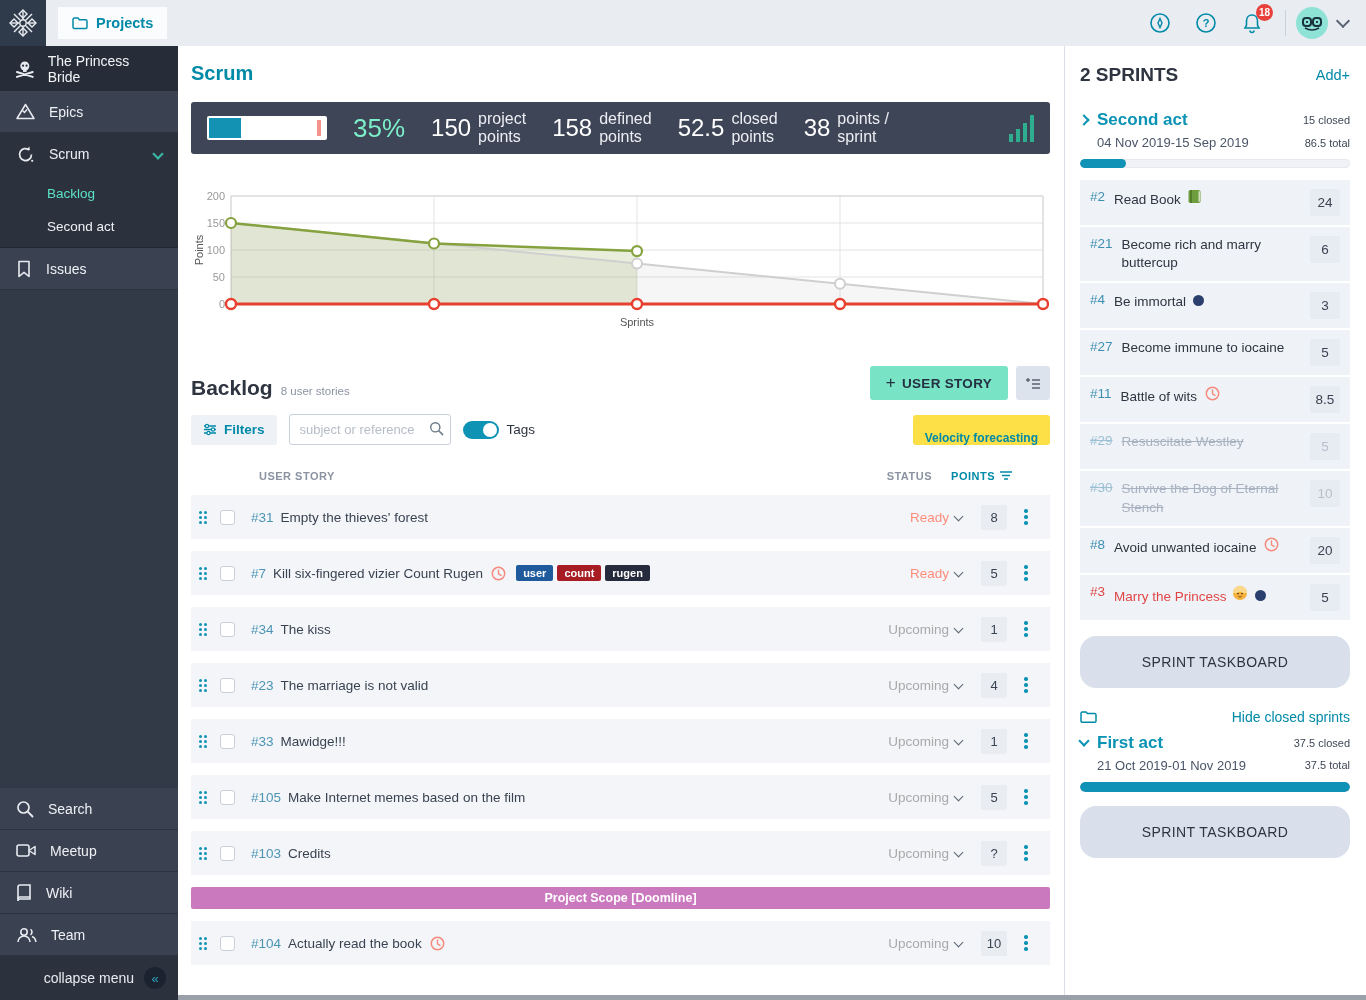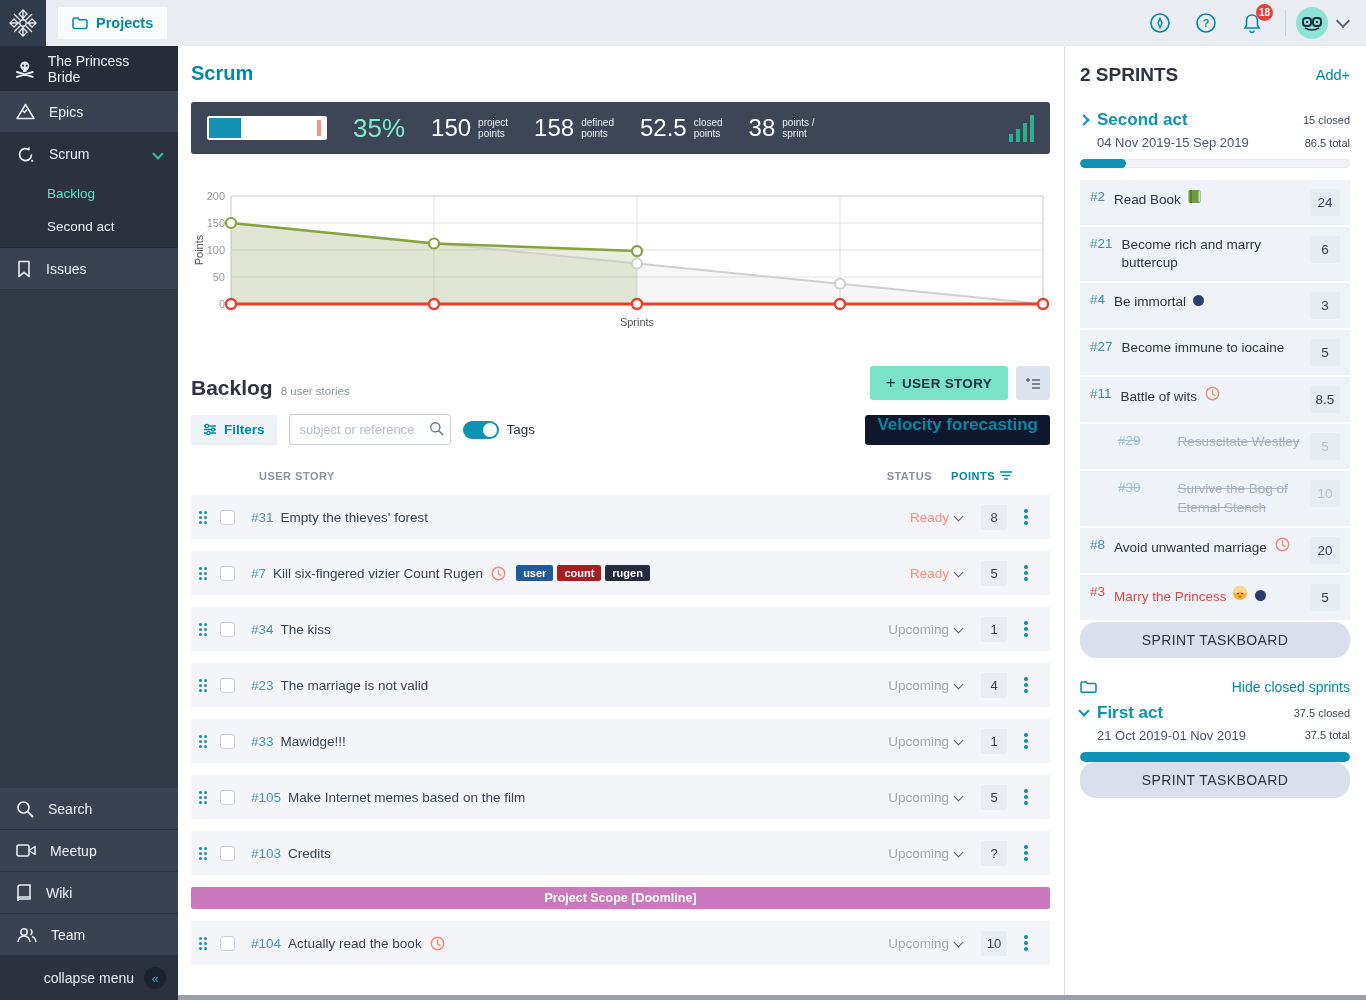--- a/index.html
+++ b/index.html
@@ -46,21 +46,21 @@
   .page-title { color:#008aa8; font-size:20px; font-weight:700; margin-top:2px; }
 
   .stats-bar { margin-top:17px; height:52px; background:#3e4557; border-radius:3px; display:flex; align-items:center;
     padding:0 16px; gap:26px; color:#fff; }
   .mini-progress { width:120px; height:24px; background:#fff; border-radius:2px; position:relative; padding:2px; flex:none; }
   .mini-progress .fill { height:100%; background:#1392b4; }
   .mini-progress .marker { position:absolute; top:4px; width:4px; height:16px; background:#f5928c; }
   .stat-pct { font-size:26px; color:#7ceec9; }
   .stat { display:flex; align-items:center; gap:7px; }
   .stat .num { font-size:24px; font-weight:400; }
-  .stat .lbl { font-size:10px; line-height:1.15; color:#eceef3; }
+  .stat .lbl { font-size:16px; line-height:1.15; color:#eceef3; }
   .spark { margin-left:auto; display:flex; align-items:flex-end; gap:3px; height:28px; }
   .spark div { width:4px; background:#2fae8f; }
 
   .chart-wrap { margin-top:32px; }
 
   .backlog-head { margin-top:26px; display:flex; align-items:flex-end; }
   .backlog-title { font-size:21px; font-weight:700; color:#2e3440; }
   .backlog-count { font-size:11.5px; color:#8d93a0; margin-left:8px; margin-bottom:3px; }
   .head-actions { margin-left:auto; display:flex; gap:8px; align-items:center; }
   .us-btn { height:34px; padding:0 16px; background:#78e3c5; border:none; border-radius:3px; color:#233142;
@@ -74,22 +74,22 @@
     font-size:13.5px; font-weight:700; display:flex; align-items:center; gap:7px; cursor:pointer;
     font-family:"Liberation Sans", sans-serif; }
   .search-box { position:relative; }
   .search-box input { width:162px; height:31px; border:1px solid #c9d0da; border-radius:3px; padding:0 28px 0 10px;
     font-size:13px; color:#3a4352; font-family:"Liberation Sans", sans-serif; }
   .search-box input::placeholder { color:#b7bdc8; }
   .search-box svg { position:absolute; right:7px; top:7px; }
   .toggle { width:36px; height:18px; background:#0f93b5; border-radius:9px; position:relative; cursor:pointer; flex:none; }
   .toggle .knob { position:absolute; right:2px; top:2px; width:14px; height:14px; border-radius:50%; background:#fff; }
   .toggle-label { font-size:13.5px; color:#2e3440; margin-left:-4px; }
-  .velocity { margin-left:auto; height:30px; padding:0 12px; background:#0f172a; border:none; border-radius:3px;
-    color:#008aa8; font-size:17px; font-weight:700; display:flex; align-items:flex-start; cursor:pointer;
+  .velocity { margin-left:auto; height:30px; padding:0 12px; background:#fde047; border:none; border-radius:3px;
+    color:#008aa8; font-size:12px; font-weight:700; display:flex; align-items:flex-end; cursor:pointer;
     font-family:"Liberation Sans", sans-serif; }
 
   .table-head { margin-top:25px; display:flex; align-items:center; font-size:11px; font-weight:700;
     letter-spacing:.5px; color:#8b93a2; padding:0 10px 0 8px; }
   .th-story { margin-left:60px; }
   .th-status { margin-left:auto; width:120px; text-align:right; }
   .th-points { width:66px; margin-left:14px; color:#008aa8; display:flex; align-items:center; justify-content:flex-end; gap:5px; cursor:pointer; }
   .th-gap-end { width:28px; }
 
   .rows { margin-top:13px; }
@@ -131,25 +131,25 @@
   .sprint-total { margin-left:auto; font-size:11px; color:#3f4756; }
   .sprint-progress { margin-top:9px; height:9px; background:#f0f2f6; border-radius:5px; overflow:hidden;
     box-shadow:inset 0 0 0 1px #e7eaf0; }
   .sprint-progress .fill { height:100%; background:#1092b6; border-radius:5px; }
   .sprint-items { margin-top:12px; }
   .sp-item { background:#eff3f8; margin-bottom:2px; padding:9px 10px; display:flex; align-items:flex-start; cursor:pointer; }
   .sp-ref { color:#3f8fb3; font-size:13.5px; margin-right:9px; white-space:nowrap; }
   .sp-title { color:#2e3440; font-size:13.5px; flex:1; line-height:1.35; }
   .sp-points { margin-left:8px; min-width:30px; height:27px; background:#e7ebf2; border-radius:2px; display:flex;
     align-items:center; justify-content:center; font-size:13.5px; color:#3a4352; padding:0 5px; }
-  .sp-item.closed .sp-ref, .sp-item.closed .sp-title { color:#a9b2c0; text-decoration:line-through;margin-left:28px; }
+  .sp-item.closed .sp-ref, .sp-item.closed .sp-title { color:#a9b2c0; text-decoration:line-through; }
   .sp-item.closed .sp-ref { color:#9cc0d3; }
   .sp-item.closed .sp-points { color:#b9c0cc; }
   .sp-item.blocked .sp-ref, .sp-item.blocked .sp-title { color:#e04646; }
-  .taskboard-btn { width:100%; height:36px; background:#d9e0eb; border:none; border-radius:16px;
+  .taskboard-btn { margin-top:14px; width:100%; height:52px; background:#d9e0eb; border:none; border-radius:16px;
     color:#2e3440; font-size:14px; letter-spacing:.4px; cursor:pointer; font-family:"Liberation Sans", sans-serif; }
   .hide-closed { margin:21px 0 4px; display:flex; align-items:center; justify-content:space-between; gap:8px;
     color:#008aa8; font-size:14px; cursor:pointer; }
   .dot-icon { width:11px; height:11px; border-radius:50%; background:#2b3f6e; display:inline-block; margin-left:7px; flex:none; margin-top:3px; }
   .book-icon { display:inline-block; margin-left:6px; flex:none; }
   .bride-icon { display:inline-block; margin-left:5px; flex:none; margin-top:1px; }
 
   .bottom-strip { position:absolute; left:178px; right:0; bottom:0; height:5px; background:#9aa0a8; }
 </style>
 </head>
@@ -670,21 +670,21 @@
             <span class="sp-title"><span>Resuscitate Westley</span></span>
             <span class="sp-points">5</span>
           </div>
           <div class="sp-item closed">
             <span class="sp-ref">#30</span>
             <span class="sp-title"><span>Survive the Bog of Eternal Stench</span></span>
             <span class="sp-points">10</span>
           </div>
           <div class="sp-item">
             <span class="sp-ref">#8</span>
-            <span class="sp-title"><span>Avoid unwanted marriage</span><svg width="15" height="15" viewBox="0 0 15 15" class="clock">
+            <span class="sp-title"><span>Avoid unwanted iocaine</span><svg width="15" height="15" viewBox="0 0 15 15" class="clock">
                 <circle cx="7.5" cy="7.5" r="6.2" fill="none" stroke="#f58a7d" stroke-width="1.5"></circle>
                 <path d="M7.5 4 V7.8 L10 9.3" fill="none" stroke="#f58a7d" stroke-width="1.4" stroke-linecap="round"></path>
               </svg></span>
             <span class="sp-points">20</span>
           </div>
           <div class="sp-item blocked">
             <span class="sp-ref">#3</span>
             <span class="sp-title"><span>Marry the Princess</span><svg width="16" height="16" viewBox="0 0 16 16" class="bride-icon">
                 <circle cx="8" cy="8" r="7" fill="#f5b13d"></circle>
                 <path d="M8 1 a7 7 0 0 0 -7 7 h4 a4.5 4.5 0 0 1 6 0 h4 a7 7 0 0 0 -7 -7" fill="#fbd98a"></path>

